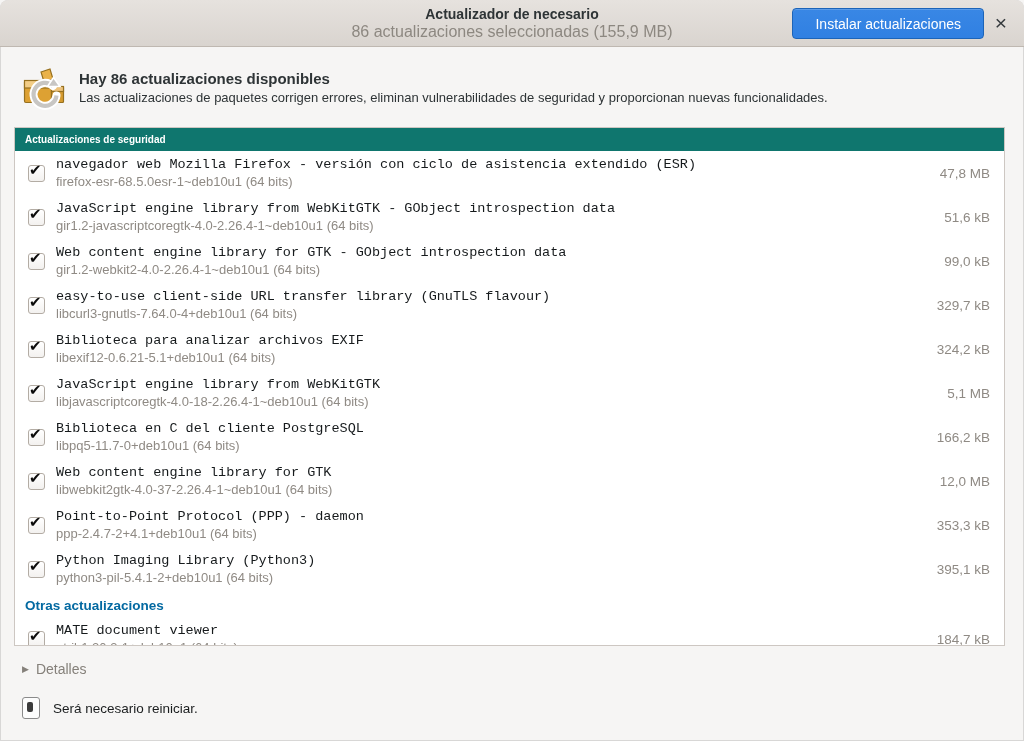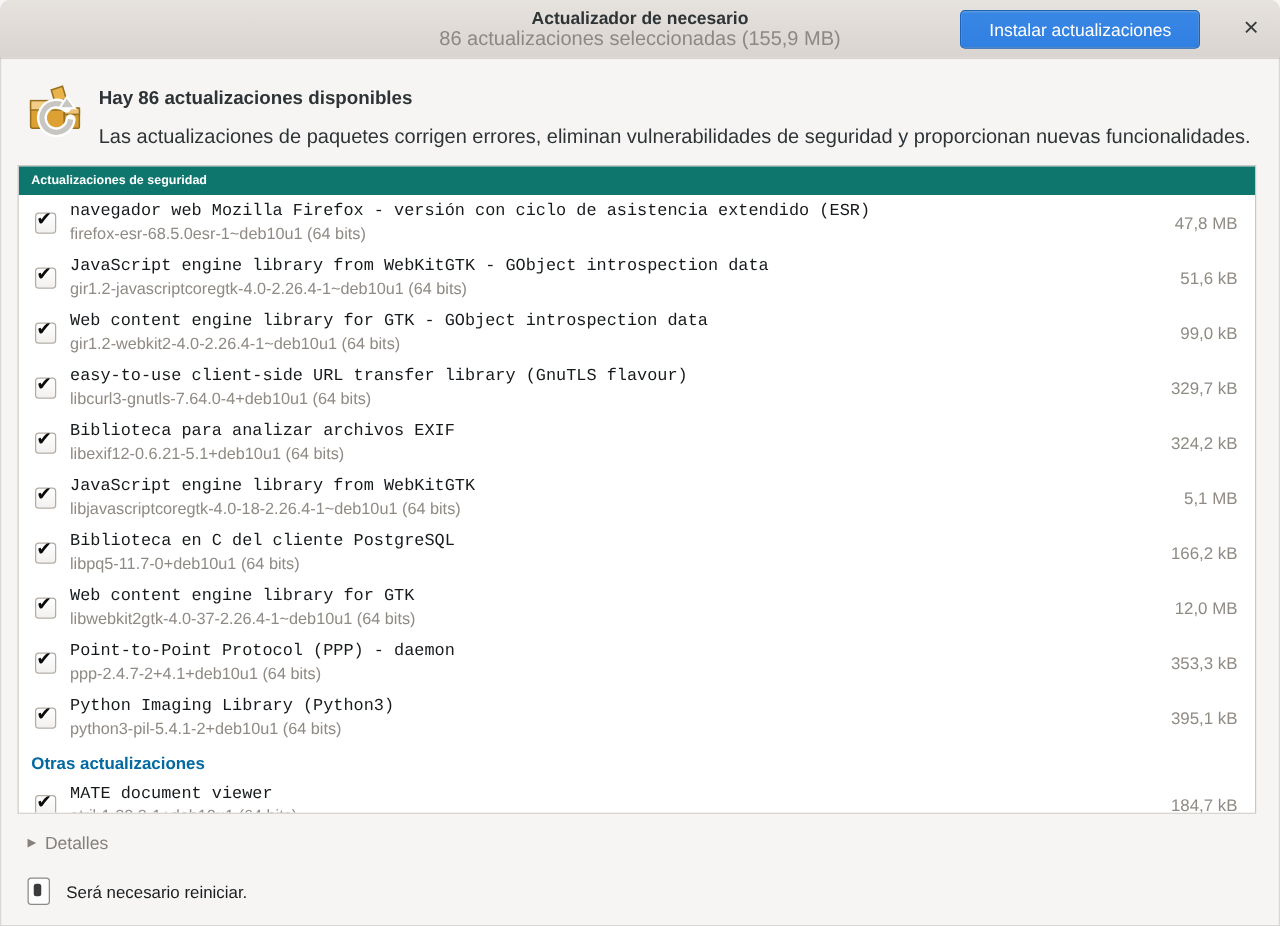--- a/index.html
+++ b/index.html
@@ -15,37 +15,37 @@
   .headerbar{
     position:relative;height:46px;flex:0 0 46px;
     background:linear-gradient(to bottom,#e6e2de,#d9d4cf);
     border-bottom:1px solid #bfb8b1;
     border-radius:8px 8px 0 0;
   }
   .hb-titles{position:absolute;left:0;right:0;top:4px;text-align:center;pointer-events:none;}
   .hb-title{font-size:14px;font-weight:bold;color:#2e3436;line-height:20px;}
   .hb-subtitle{font-size:16px;color:#8d8881;line-height:15px;}
   .install-btn{
-    position:absolute;right:64px;top:8px;height:31px;padding:0 22px;
+    position:absolute;right:40px;top:8px;height:31px;padding:0 22px;
     background:linear-gradient(to bottom,#3987e5,#3080e2);
     border:1px solid #1c64b8;border-radius:4px;
     color:#ffffff;font-size:14px;font-family:inherit;cursor:pointer;
     box-shadow:inset 0 1px rgba(255,255,255,.18);
   }
   .close-btn{
     position:absolute;right:6px;top:7px;width:34px;height:32px;
     background:transparent;border:none;color:#34393c;
     font-size:21px;line-height:32px;text-align:center;cursor:pointer;padding:0;
   }
   
   .intro{display:flex;align-items:flex-start;padding:18px 20px 14px 20px;}
   .app-icon{width:48px;height:48px;flex:0 0 48px;margin-right:11px;}
   .intro-text{padding-top:4px;}
   .intro-heading{margin:0;font-size:15px;font-weight:bold;color:#2e3436;line-height:20px;}
-  .intro-desc{margin:12px 0 0 0;font-size:16px;color:#2e3436;line-height:17px;}
+  .intro-desc{margin:0 0 0 0;font-size:13px;color:#2e3436;line-height:17px;}
   
   .update-list{
     margin:0 19px 0 14px;height:519px;box-sizing:border-box;
     background:#ffffff;border:1px solid #cdc7c2;
     overflow:hidden;
   }
   .section-header.security{
     background:#0f766e;color:#ffffff;font-weight:bold;font-size:10px;
     height:23px;line-height:23px;padding:0 10px;
   }

